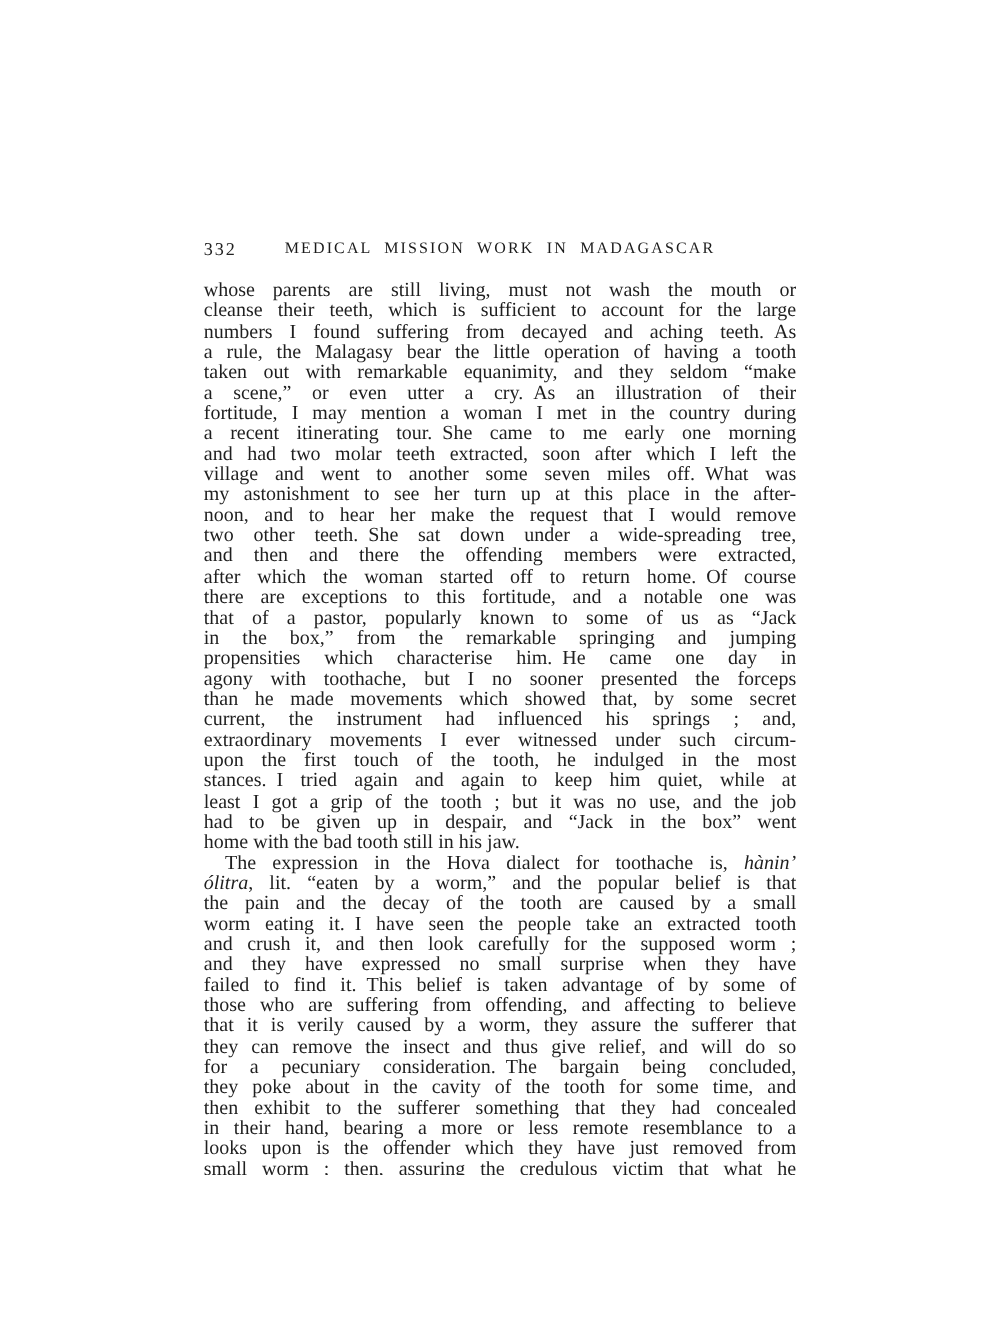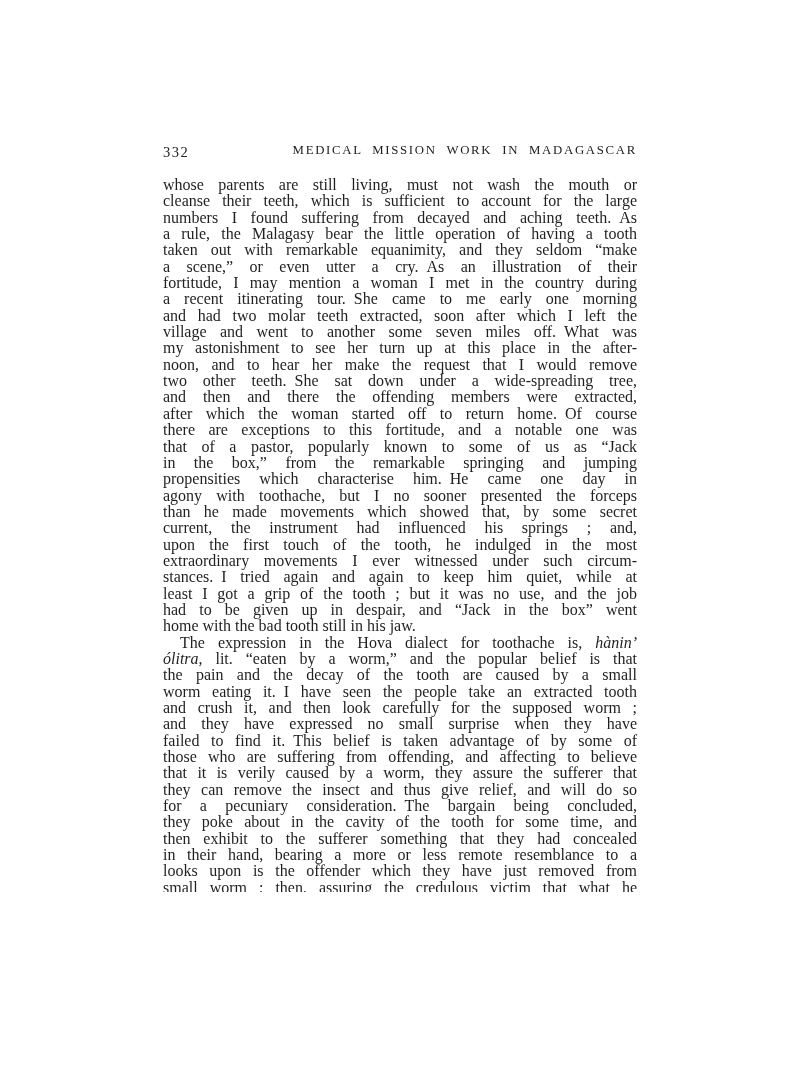--- a/index.html
+++ b/index.html
@@ -4,38 +4,39 @@
 <style>
   html, body { margin: 0; padding: 0; background: #ffffff; }
   .page {
     position: relative;
     width: 800px;
     height: 892px;
     background: #ffffff;
     font-family: "Liberation Serif", serif;
     color: #1e1e1e;
     overflow: hidden;
+    margin-top: 48px;
   }
   .running-header {
     position: absolute;
     left: 163px;
     top: 143px;
     width: 474px;
     height: 18px;
   }
   .page-number {
     position: absolute;
     left: 0;
     top: 1px;
     font-size: 14.5px;
     letter-spacing: 1.5px;
     color: #222222;
   }
   .header-title {
-    text-align: right;
+    text-align: center;
     font-size: 12.8px;
     letter-spacing: 1.7px;
     word-spacing: 5px;
     color: #1b1b1b;
     white-space: nowrap;
   }
   .body-text {
     position: absolute;
     left: 163px;
     top: 177px;
@@ -80,22 +81,22 @@
       <div class="line"><span>two other teeth. She sat down under a wide-spreading tree,</span></div>
       <div class="line"><span>and then and there the offending members were extracted,</span></div>
       <div class="line"><span>after which the woman started off to return home. Of course</span></div>
       <div class="line"><span>there are exceptions to this fortitude, and a notable one was</span></div>
       <div class="line"><span>that of a pastor, popularly known to some of us as “Jack</span></div>
       <div class="line"><span>in the box,” from the remarkable springing and jumping</span></div>
       <div class="line"><span>propensities which characterise him. He came one day in</span></div>
       <div class="line"><span>agony with toothache, but I no sooner presented the forceps</span></div>
       <div class="line"><span>than he made movements which showed that, by some secret</span></div>
       <div class="line"><span>current, the instrument had influenced his springs ; and,</span></div>
+      <div class="line"><span>extraordinary movements I ever witnessed under such circum-</span></div>
       <div class="line"><span>upon the first touch of the tooth, he indulged in the most</span></div>
-      <div class="line"><span>extraordinary movements I ever witnessed under such circum-</span></div>
       <div class="line"><span>stances. I tried again and again to keep him quiet, while at</span></div>
       <div class="line"><span>least I got a grip of the tooth ; but it was no use, and the job</span></div>
       <div class="line"><span>had to be given up in despair, and “Jack in the box” went</span></div>
       <div class="line last"><span>home with the bad tooth still in his jaw.</span></div>
       <div class="line indent"><span>The expression in the Hova dialect for toothache is, </span><i>hànin’</i></div>
       <div class="line"><i>ólitra</i><span>, lit. “eaten by a worm,” and the popular belief is that</span></div>
       <div class="line"><span>the pain and the decay of the tooth are caused by a small</span></div>
       <div class="line"><span>worm eating it. I have seen the people take an extracted tooth</span></div>
       <div class="line"><span>and crush it, and then look carefully for the supposed worm ;</span></div>
       <div class="line"><span>and they have expressed no small surprise when they have</span></div>

